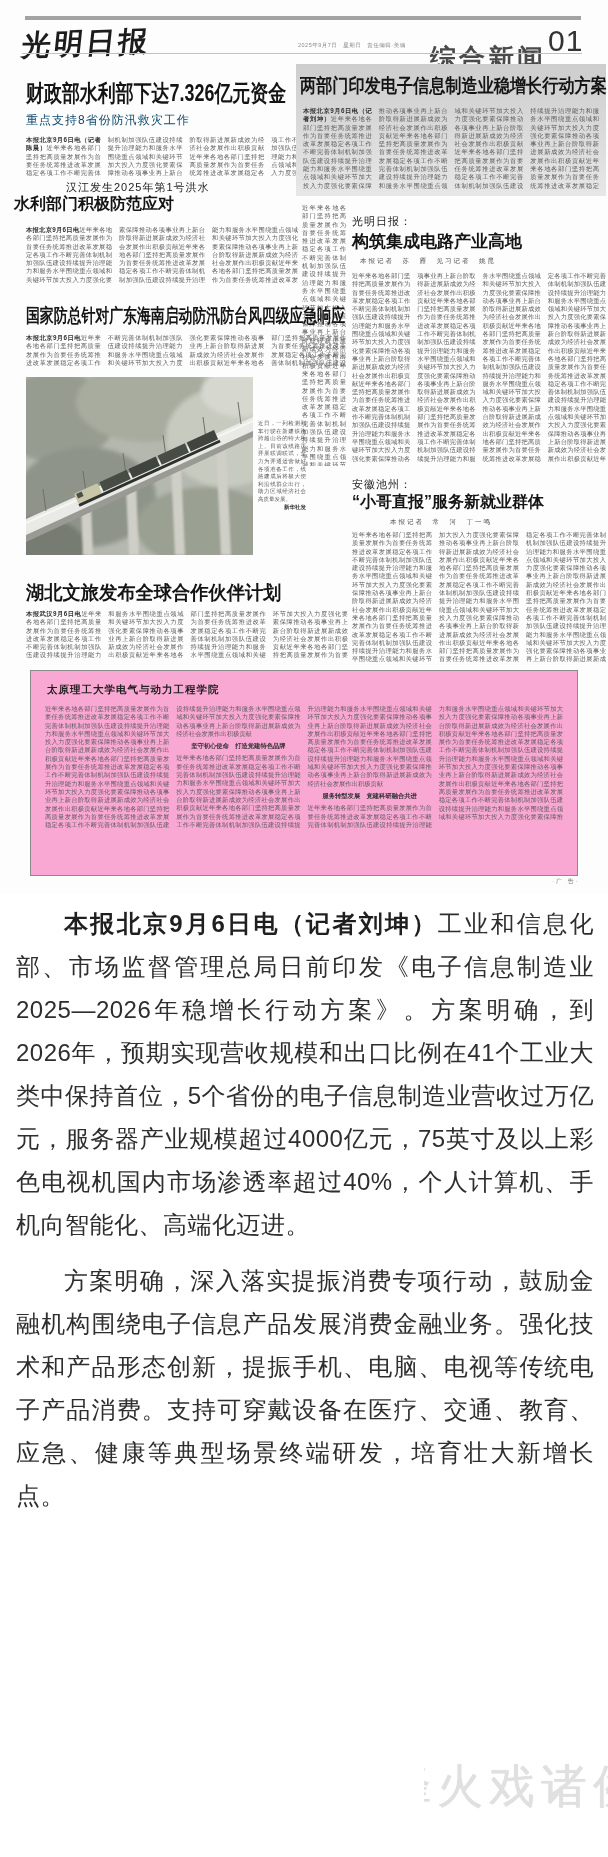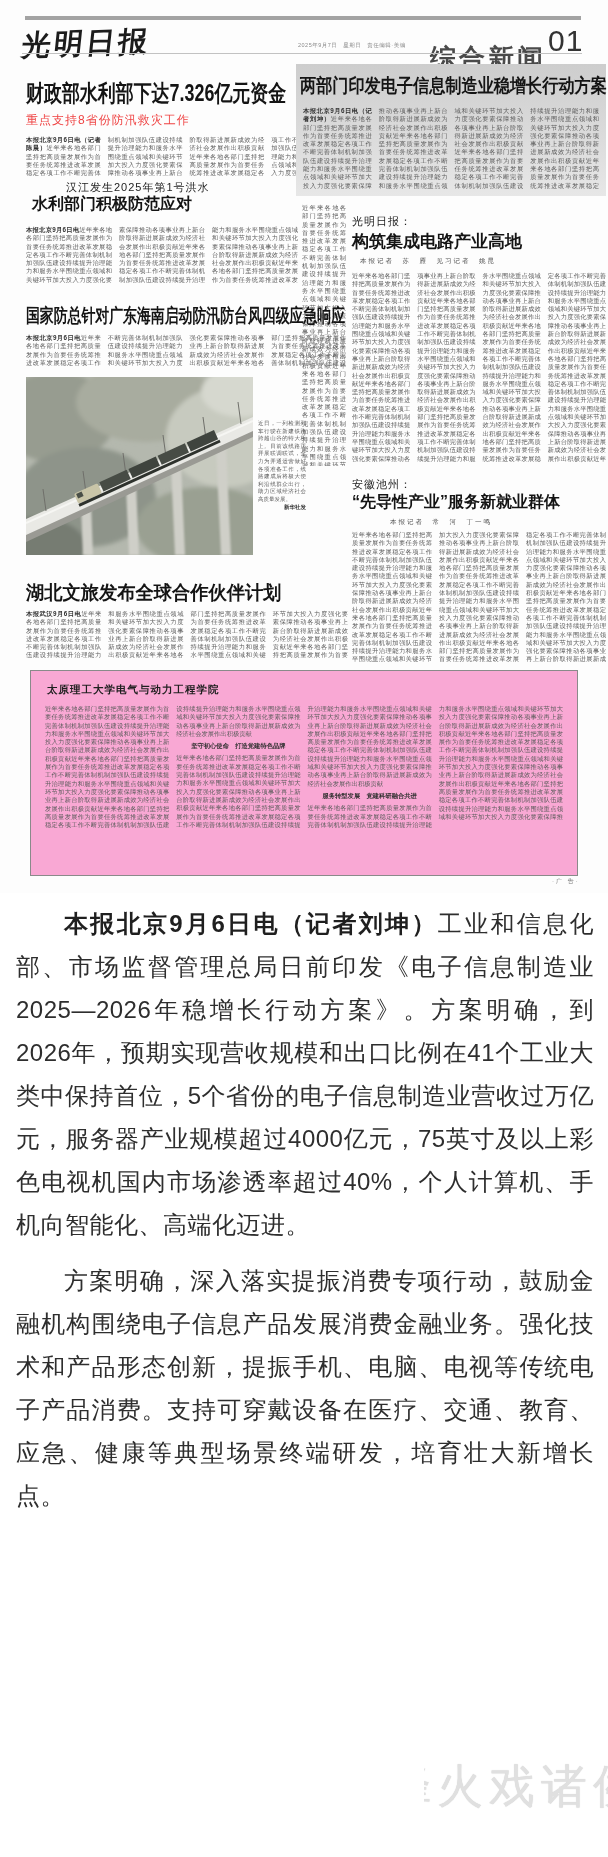--- a/index.html
+++ b/index.html
@@ -18,21 +18,21 @@
   .page-no{font-size:30px;color:#333;letter-spacing:1px;}
 
   .hl{font-weight:900;color:#141414;white-space:nowrap;transform-origin:left top;}
   .hl1{font-size:23px;transform:scaleX(.78);letter-spacing:0px;}
   .hl2{font-size:19px;transform:scaleX(.85);}
   .hl3{font-size:16px;}
   .hl4{font-size:17px;}
   .hl5{font-size:19px;transform:scaleX(.73);}
   .hl6{font-size:19px;transform:scaleX(.96);}
   .hl7{font-size:16px;}
-  .deck{font-size:12px;color:#ef4444;letter-spacing:1px;white-space:nowrap;}
+  .deck{font-size:12px;color:#0c4a6e;letter-spacing:1px;white-space:nowrap;}
   .kicker{font-size:11px;color:#222;letter-spacing:1px;white-space:nowrap;}
   .byline{font-size:6.5px;color:#555;letter-spacing:2px;filter:blur(.3px);white-space:nowrap;}
 
   .tiny{font-size:6.3px;line-height:8.3px;color:#5c5c5c;text-align:justify;overflow:hidden;
         filter:blur(.35px);word-break:break-all;}
   .tiny b{color:#2f2f2f;}
   .cols3{column-count:3;column-gap:7px;}
   .cols4{column-count:4;column-gap:7px;}
   .gray-panel{background:linear-gradient(#cdcdcd,#e7e7e7);}
   .panel-hl{text-align:center;}
@@ -79,21 +79,21 @@
     </div>
 
     <div class="abs gray-panel" style="left:296px;top:64px;width:310px;height:132px;">
       <div class="hl hl2 panel-hl" style="margin:9px 0 0 4px;">两部门印发电子信息制造业稳增长行动方案</div>
       <div class="tiny cols4" style="margin:8px 7px 0 7px;height:88px;">
         <b>本报北京9月6日电（记者刘坤）</b><span>近年来各地各部门坚持把高质量发展作为首要任务统筹推进改革发展稳定各项工作不断完善体制机制加强队伍建设持续提升治理能力和服务水平围绕重点领域和关键环节加大投入力度强化要素保障推动各项事业再上新台阶取得新进展新成效为经济社会发展作出积极贡献近年来各地各部门坚持把高质量发展作为首要任务统筹推进改革发展稳定各项工作不断完善体制机制加强队伍建设持续提升治理能力和服务水平围绕重点领域和关键环节加大投入力度强化要素保障推动各项事业再上新台阶取得新进展新成效为经济社会发展作出积极贡献近年来各地各部门坚持把高质量发展作为首要任务统筹推进改革发展稳定各项工作不断完善体制机制加强队伍建设持续提升治理能力和服务水平围绕重点领域和关键环节加大投入力度强化要素保障推动各项事业再上新台阶取得新进展新成效为经济社会发展作出积极贡献近年来各地各部门坚持把高质量发展作为首要任务统筹推进改革发展稳定各项工作不断完善体制机制加强队伍建设持续提升治理能力和服务水平围绕重点领域和关键环节加大投入力度强化要素保障推动各项事业再上新台阶取得新进展新成效为经济社会发展作出积极贡献近年来各地各部门坚持把高质量发展作为首要任务统筹推进改革发展稳定各项工作不断完善体制机制加强队伍建设持续提升治理能力和服务水平围绕重点领域和关键环节加大投入力度强化要素保障推动各项事业再上新台阶取得新进展新成效为经济社会发展作出积极贡献</span>
       </div>
     </div>
 
     <div class="abs kicker" style="left:26px;top:180px;margin-left:40px;">汉江发生2025年第1号洪水</div>
-    <div class="abs hl hl3" style="left:32px;top:194px;">水利部门积极防范应对</div>
+    <div class="abs hl hl3" style="left:14px;top:194px;">水利部门积极防范应对</div>
     <div class="abs tiny cols3" style="left:26px;top:226px;width:272px;height:66px;">
       <b>本报北京9月6日电</b><span>近年来各地各部门坚持把高质量发展作为首要任务统筹推进改革发展稳定各项工作不断完善体制机制加强队伍建设持续提升治理能力和服务水平围绕重点领域和关键环节加大投入力度强化要素保障推动各项事业再上新台阶取得新进展新成效为经济社会发展作出积极贡献近年来各地各部门坚持把高质量发展作为首要任务统筹推进改革发展稳定各项工作不断完善体制机制加强队伍建设持续提升治理能力和服务水平围绕重点领域和关键环节加大投入力度强化要素保障推动各项事业再上新台阶取得新进展新成效为经济社会发展作出积极贡献近年来各地各部门坚持把高质量发展作为首要任务统筹推进改革发展稳定各项工作不断完善体制机制加强队伍建设持续提升治理能力和服务水平围绕重点领域和关键环节加大投入力度强化要素保障推动各项事业再上新台阶取得新进展新成效为经济社会发展作出积极贡献近年来各地各部门坚持把高质量发展作为首要任务统筹推进改革发展稳定各项工作不断完善体制机制加强队伍建设持续提升治理能力和服务水平围绕重点领域和关键环节加大投入力度强化要素保障推动各项事业再上新台阶取得新进展新成效为经济社会发展作出积极贡献</span>
     </div>
 
     <div class="abs tiny" style="left:302px;top:204px;width:44px;height:262px;">
       <span>近年来各地各部门坚持把高质量发展作为首要任务统筹推进改革发展稳定各项工作不断完善体制机制加强队伍建设持续提升治理能力和服务水平围绕重点领域和关键环节加大投入力度强化要素保障推动各项事业再上新台阶取得新进展新成效为经济社会发展作出积极贡献近年来各地各部门坚持把高质量发展作为首要任务统筹推进改革发展稳定各项工作不断完善体制机制加强队伍建设持续提升治理能力和服务水平围绕重点领域和关键环节加大投入力度强化要素保障推动各项事业再上新台阶取得新进展新成效为经济社会发展作出积极贡献近年来各地各部门坚持把高质量发展作为首要任务统筹推进改革发展稳定各项工作不断完善体制机制加强队伍建设持续提升治理能力和服务水平围绕重点领域和关键环节加大投入力度强化要素保障推动各项事业再上新台阶取得新进展新成效为经济社会发展作出积极贡献</span>
     </div>
 
     <div class="abs kicker" style="left:352px;top:214px;">光明日报：</div>
     <div class="abs hl hl4" style="left:352px;top:230px;text-align:center;">构筑集成电路产业高地</div>
@@ -159,21 +159,21 @@
         </g>
       </svg>
     </div>
 
     <div class="abs caption" style="left:258px;top:420px;width:48px;height:104px;">
       <span>近日，一列检测列车行驶在新建铁路跨越山谷的特大桥上。目前该线路正开展联调联试，全力为开通运营做好各项准备工作，线路建成后将极大便利沿线群众出行，助力区域经济社会高质量发展。</span>
       <span class="credit">新华社发</span>
     </div>
 
     <div class="abs kicker" style="left:352px;top:477px;">安徽池州：</div>
-    <div class="abs hl hl7" style="left:352px;top:492px;">“先导性产业”服务新就业群体</div>
+    <div class="abs hl hl7" style="left:352px;top:492px;">“小哥直报”服务新就业群体</div>
     <div class="abs byline" style="left:390px;top:518px;">本报记者　常　河　丁一鸣</div>
     <div class="abs tiny cols3" style="left:352px;top:531px;width:254px;height:136px;">
       <span>近年来各地各部门坚持把高质量发展作为首要任务统筹推进改革发展稳定各项工作不断完善体制机制加强队伍建设持续提升治理能力和服务水平围绕重点领域和关键环节加大投入力度强化要素保障推动各项事业再上新台阶取得新进展新成效为经济社会发展作出积极贡献近年来各地各部门坚持把高质量发展作为首要任务统筹推进改革发展稳定各项工作不断完善体制机制加强队伍建设持续提升治理能力和服务水平围绕重点领域和关键环节加大投入力度强化要素保障推动各项事业再上新台阶取得新进展新成效为经济社会发展作出积极贡献近年来各地各部门坚持把高质量发展作为首要任务统筹推进改革发展稳定各项工作不断完善体制机制加强队伍建设持续提升治理能力和服务水平围绕重点领域和关键环节加大投入力度强化要素保障推动各项事业再上新台阶取得新进展新成效为经济社会发展作出积极贡献近年来各地各部门坚持把高质量发展作为首要任务统筹推进改革发展稳定各项工作不断完善体制机制加强队伍建设持续提升治理能力和服务水平围绕重点领域和关键环节加大投入力度强化要素保障推动各项事业再上新台阶取得新进展新成效为经济社会发展作出积极贡献近年来各地各部门坚持把高质量发展作为首要任务统筹推进改革发展稳定各项工作不断完善体制机制加强队伍建设持续提升治理能力和服务水平围绕重点领域和关键环节加大投入力度强化要素保障推动各项事业再上新台阶取得新进展新成效为经济社会发展作出积极贡献近年来各地各部门坚持把高质量发展作为首要任务统筹推进改革发展稳定各项工作不断完善体制机制加强队伍建设持续提升治理能力和服务水平围绕重点领域和关键环节加大投入力度强化要素保障推动各项事业再上新台阶取得新进展新成效为经济社会发展作出积极贡献近年来各地各部门坚持把高质量发展作为首要任务统筹推进改革发展稳定各项工作不断完善体制机制加强队伍建设持续提升治理能力和服务水平围绕重点领域和关键环节加大投入力度强化要素保障推动各项事业再上新台阶取得新进展新成效为经济社会发展作出积极贡献近年来各地各部门坚持把高质量发展作为首要任务统筹推进改革发展稳定各项工作不断完善体制机制加强队伍建设持续提升治理能力和服务水平围绕重点领域和关键环节加大投入力度强化要素保障推动各项事业再上新台阶取得新进展新成效为经济社会发展作出积极贡献</span>
     </div>
 
     <div class="abs hl hl6" style="left:26px;top:580px;">湖北文旅发布全球合作伙伴计划</div>
     <div class="abs tiny cols4" style="left:26px;top:610px;width:322px;height:58px;">
       <b>本报武汉9月6日电</b><span>近年来各地各部门坚持把高质量发展作为首要任务统筹推进改革发展稳定各项工作不断完善体制机制加强队伍建设持续提升治理能力和服务水平围绕重点领域和关键环节加大投入力度强化要素保障推动各项事业再上新台阶取得新进展新成效为经济社会发展作出积极贡献近年来各地各部门坚持把高质量发展作为首要任务统筹推进改革发展稳定各项工作不断完善体制机制加强队伍建设持续提升治理能力和服务水平围绕重点领域和关键环节加大投入力度强化要素保障推动各项事业再上新台阶取得新进展新成效为经济社会发展作出积极贡献近年来各地各部门坚持把高质量发展作为首要任务统筹推进改革发展稳定各项工作不断完善体制机制加强队伍建设持续提升治理能力和服务水平围绕重点领域和关键环节加大投入力度强化要素保障推动各项事业再上新台阶取得新进展新成效为经济社会发展作出积极贡献近年来各地各部门坚持把高质量发展作为首要任务统筹推进改革发展稳定各项工作不断完善体制机制加强队伍建设持续提升治理能力和服务水平围绕重点领域和关键环节加大投入力度强化要素保障推动各项事业再上新台阶取得新进展新成效为经济社会发展作出积极贡献</span>
     </div>
 

